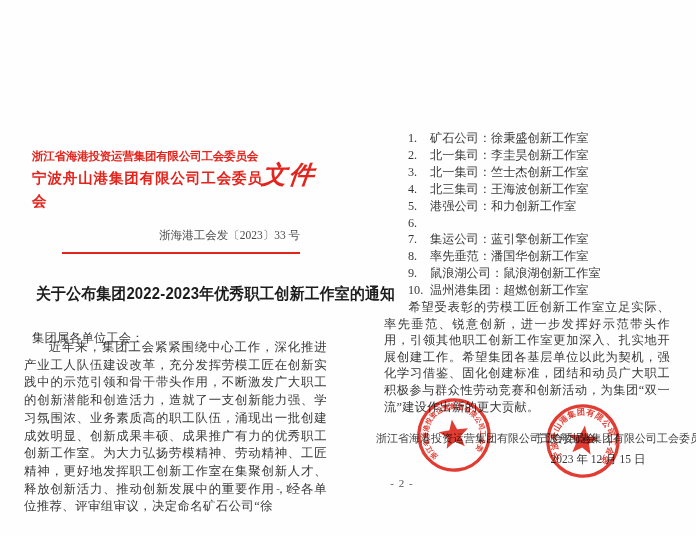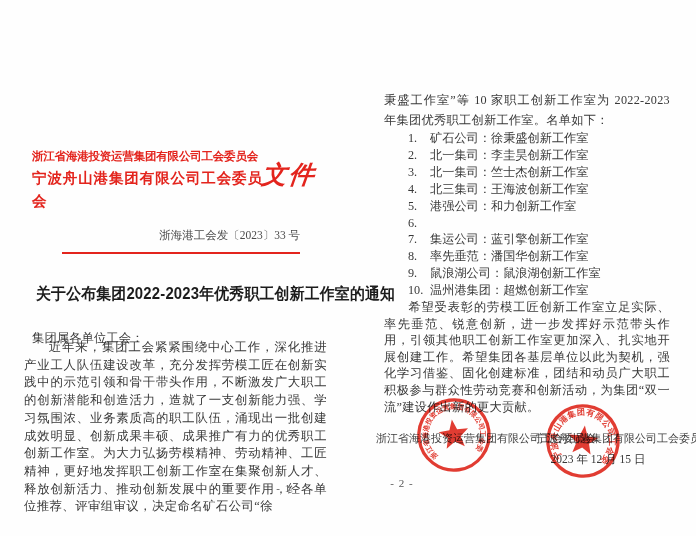--- a/index.html
+++ b/index.html
@@ -55,21 +55,20 @@
   <div class="abs doc-number">浙海港工会发〔2023〕33 号</div>
   <div class="abs red-rule"></div>
 
   <div class="abs doc-title">关于公布集团2022-2023年优秀职工创新工作室的通知</div>
 
   <div class="abs salutation">集团属各单位工会：</div>
   <div class="abs p1-body">近年来，集团工会紧紧围绕中心工作，深化推进产业工人队伍建设改革，充分发挥劳模工匠在创新实践中的示范引领和骨干带头作用，不断激发广大职工的创新潜能和创造活力，造就了一支创新能力强、学习氛围浓、业务素质高的职工队伍，涌现出一批创建成效明显、创新成果丰硕、成果推广有力的优秀职工创新工作室。为大力弘扬劳模精神、劳动精神、工匠精神，更好地发挥职工创新工作室在集聚创新人才、释放创新活力、推动创新发展中的重要作用，经各单位推荐、评审组审议，决定命名矿石公司“徐</div>
 
   <div class="abs pageno p1-pageno">- 1 -</div>
 
-  <div class="abs p2-top">秉盛工作室”等 10 家职工创新工作室为 2022-2023 年集团优秀职工创新工作室。名单如下：</div>
 
   <div class="abs p2-list">
     <div class="list-row">
         <span class="list-num">1.</span>
         <span>矿石公司：徐秉盛创新工作室</span>
       </div>
     <div class="list-row">
         <span class="list-num">2.</span>
         <span>北一集司：李圭昊创新工作室</span>
       </div>

